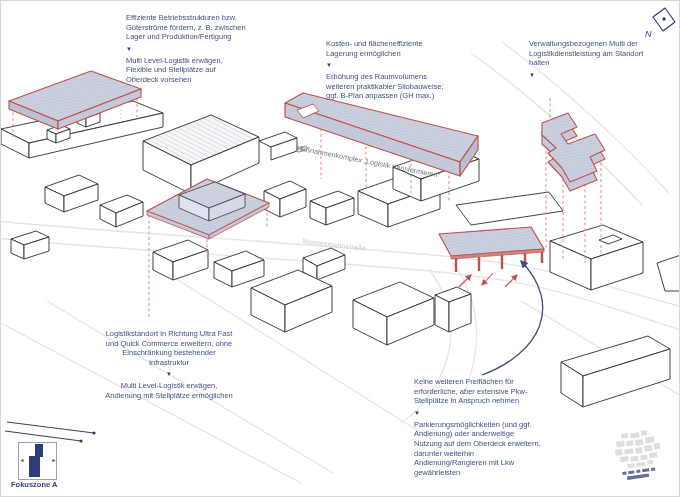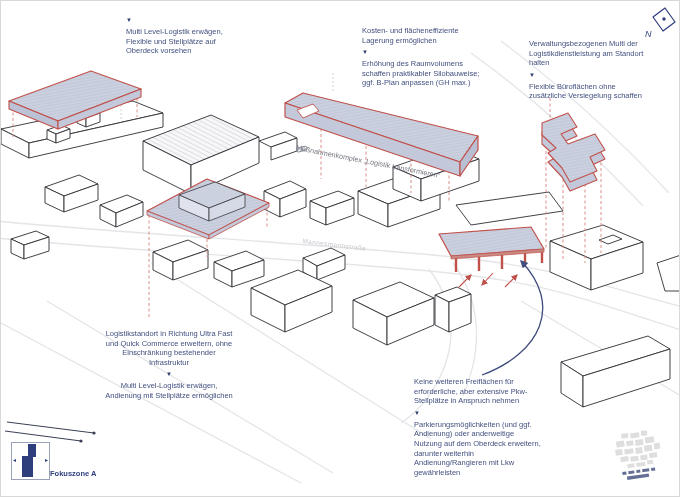--- a/index.html
+++ b/index.html
@@ -6,21 +6,21 @@
   .stage{position:relative;width:680px;height:497px;background:#ffffff;overflow:hidden;
          font-family:"Liberation Sans",sans-serif;border:1px solid #d8d8d8;box-sizing:border-box;}
   .stage svg{position:absolute;left:0;top:0;}
   .anno{position:absolute;color:#42507f;font-size:7.5px;line-height:1.28;}
   .anno p{margin:0;}
   .anno .marker{font-size:6px;color:#2f3c6e;margin:4px 0 4px 0;line-height:1;}
   .rot-label{position:absolute;color:#73777f;font-size:7.2px;white-space:nowrap;
              transform-origin:left top;display:flex;align-items:center;gap:4px;}
   .street{position:absolute;color:#c7c7cb;font-size:6.5px;white-space:nowrap;
           transform-origin:left top;letter-spacing:.4px;}
-  .legend{position:absolute;left:10px;top:441px;display:flex;align-items:flex-end;gap:0;}
+  .legend{position:absolute;left:10px;top:441px;display:flex;align-items:flex-end;gap:0;flex-direction:column;}
   .legend-box{position:relative;width:37px;height:36px;border:1px solid #9aa2ba;background:#fff;}
   .lg-big{position:absolute;left:10px;top:13px;width:11px;height:21px;background:#2e3e7c;}
   .lg-small{position:absolute;left:16px;top:1px;width:8px;height:13px;background:#2e3e7c;}
   .lg-arrow{position:absolute;top:14px;font-size:6px;color:#2e3e7c;line-height:1;}
   .lg-arrow.left{left:1px;}
   .lg-arrow.right{right:1px;}
   .legend-label{color:#2e3e7c;font-size:7.5px;font-weight:bold;padding-bottom:2px;white-space:nowrap;}
 </style>
 </head>
 <body>
@@ -240,34 +240,34 @@
           <rect x="10" y="38" width="6" height="3"></rect>
           <rect x="18" y="38" width="4" height="3"></rect>
           <rect x="24" y="38" width="7" height="3"></rect>
           <rect x="33" y="38" width="4" height="3"></rect>
       <rect x="8" y="43" width="22" height="3.5"></rect>
     </g>
   </g>
 </svg>
 
   <div class="anno" style="left:125px;top:12px;width:122px;">
+    <p>Effiziente Betriebsstrukturen bzw. Güterströme fördern, z. B. zwischen Lager und Produktion/Fertigung</p>
     <div class="marker">▼</div>
     <p>Multi Level-Logistik erwägen, Flexible und Stellplätze auf Oberdeck vorsehen</p>
   </div>
 
-  <div class="anno" style="left:325px;top:25px;width:130px;margin-left:36px;">
+  <div class="anno" style="left:325px;top:38px;width:130px;">
     <p>Kosten- und flächeneffiziente Lagerung ermöglichen</p>
     <div class="marker">▼</div>
-    <p>Erhöhung des Raumvolumens schaffen praktikabler Silobauweise; ggf. B-Plan anpassen (GH max.)</p>
+    <p>Erhöhung des Raumvolumens weiteren praktikabler Silobauweise; ggf. B-Plan anpassen (GH max.)</p>
   </div>
 
   <div class="anno" style="left:528px;top:38px;width:122px;">
     <p>Verwaltungsbezogenen Multi der Logistikdienstleistung am Standort halten</p>
     <div class="marker">▼</div>
-    <p>Flexible Büroflächen ohne zusätzliche Versiegelung schaffen</p>
   </div>
 
   <div class="anno" style="left:103px;top:328px;width:130px;text-align:center;">
     <p>Logistikstandort in Richtung Ultra Fast und Quick Commerce erweitern, ohne Einschränkung bestehender Infrastruktur</p>
     <div class="marker">▼</div>
     <p>Multi Level-Logistik erwägen, Andienung mit Stellplätze ermöglichen</p>
   </div>
 
   <div class="anno" style="left:413px;top:376px;width:128px;">
     <p>Keine weiteren Freiflächen für erforderliche, aber extensive Pkw-Stellplätze in Anspruch nehmen</p>

